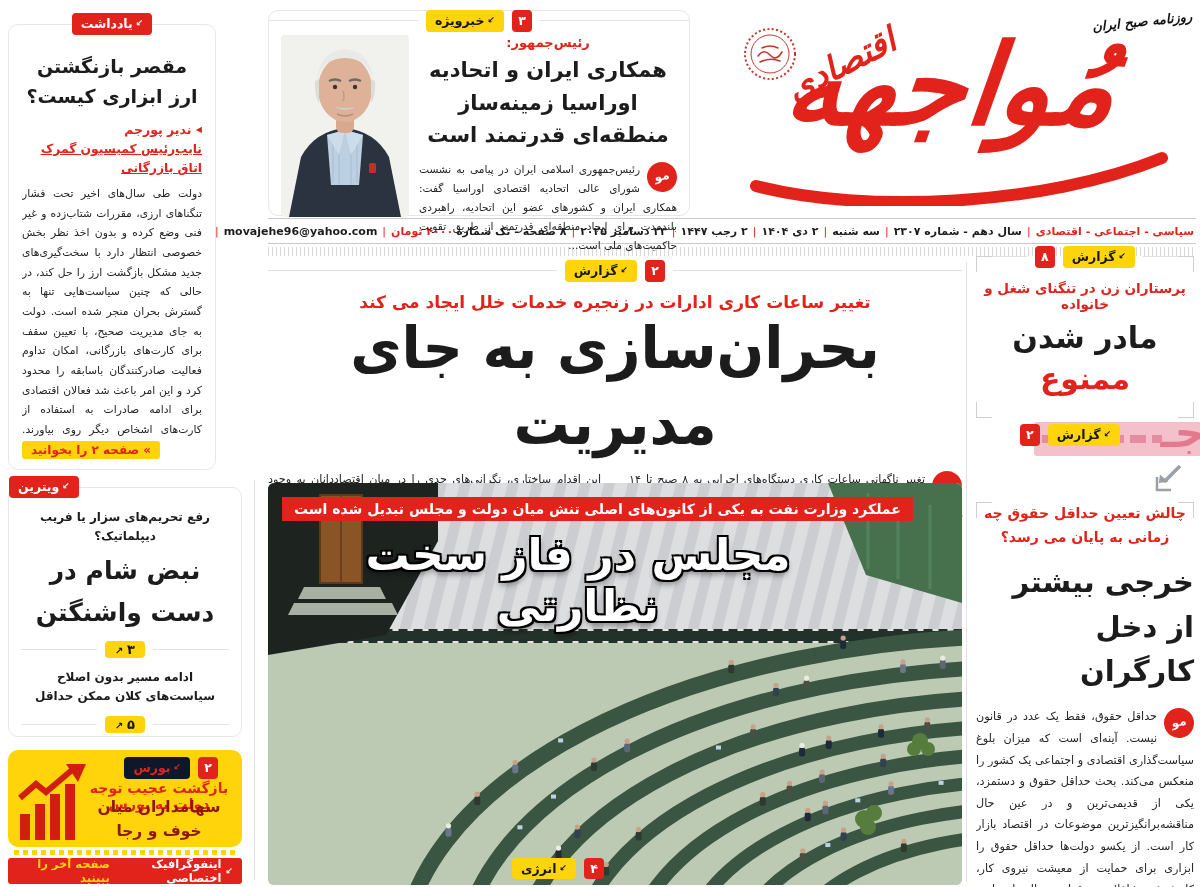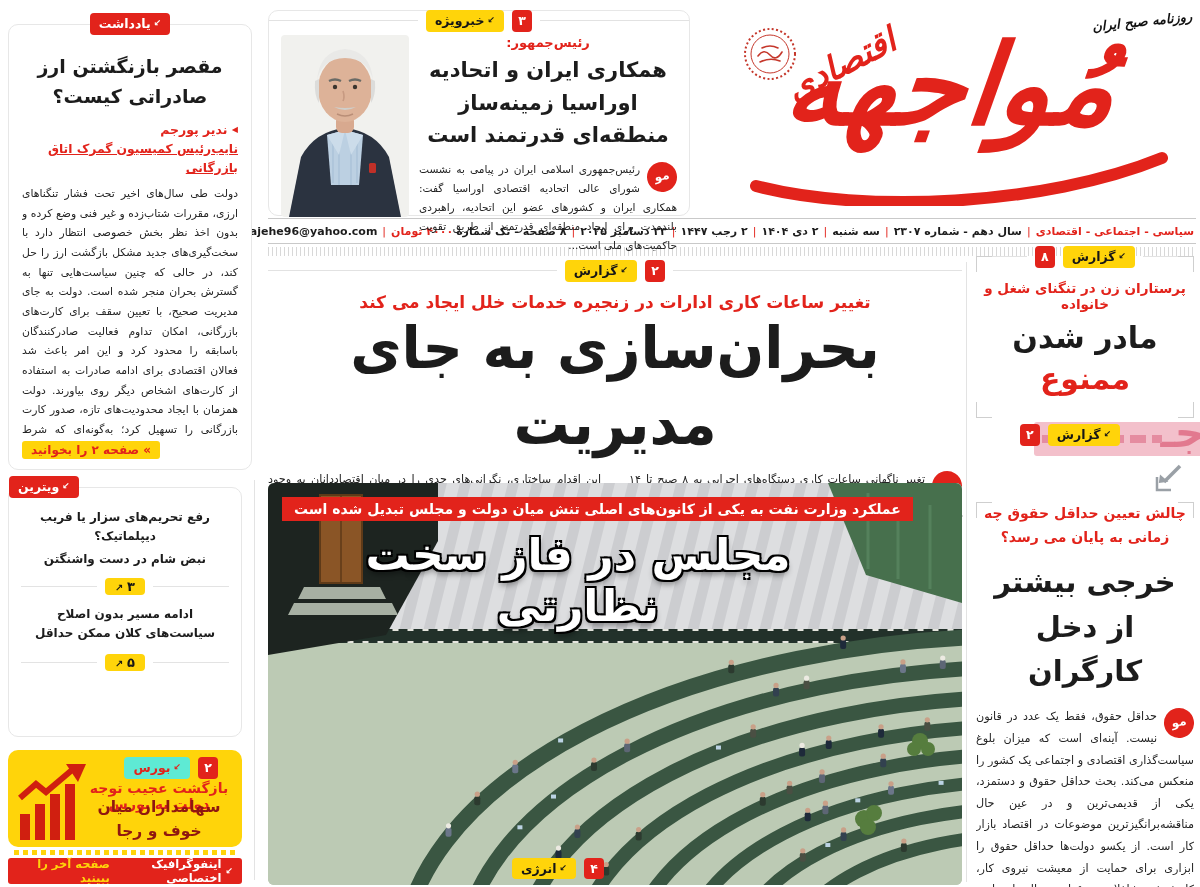--- a/index.html
+++ b/index.html
@@ -10,21 +10,21 @@
   .abs{position:absolute;}
 
   
   .tagrow{display:flex; justify-content:center; align-items:center; gap:8px;}
   .tagrow::before,.tagrow::after{content:""; flex:1; border-top:1px solid #e2e2e2;}
   .tagrow.nolines::before,.tagrow.nolines::after{display:none; flex:0;}
   .tg{display:inline-flex; align-items:center; gap:3px; font-weight:bold; font-size:12.5px;
       padding:2px 9px; border-radius:4px; line-height:1.4; white-space:nowrap;}
   .tg.y{background:var(--yellow); color:#161616;}
   .tg.r{background:var(--red); color:#fff;}
-  .tg.w{background:#5eead4; color:var(--red);}
+  .tg.w{background:#0f172a; color:var(--red);}
   .num{display:inline-flex; align-items:center; justify-content:center; background:var(--red);
        color:#fff; font-weight:bold; font-size:12.5px; min-width:20px; padding:2px 5px;
        border-radius:4px; line-height:1.4;}
   .mk{font-size:9px; line-height:1;}
   .mk::before{content:"↙";}
 
   .kicker{color:var(--red); font-weight:bold; text-align:center;}
   .mo{float:right; width:30px; height:30px; border-radius:50%; background:var(--red); color:#fff;
       display:flex; align-items:center; justify-content:center; font-size:12px; font-weight:bold;
       margin:2px 0 2px 7px; transform:rotate(-12deg);}
@@ -96,40 +96,40 @@
   .r8 .t2{font-size:30px; font-weight:bold; text-align:center; color:var(--red); margin-top:6px;}
   .wm{position:absolute; top:166px; left:60px; width:175px; height:34px; background:var(--pink);
       overflow:hidden; border-radius:3px 0 0 3px;}
   .wm .wmglyph{position:absolute; right:4px; top:-14px; font-size:42px; font-weight:bold; color:#e2798f;}
   .wm .dashes{position:absolute; left:8px; top:13px; width:120px; height:8px;
       background:repeating-linear-gradient(90deg,#e58ca0 0 16px, transparent 16px 22px);}
   #col-right .tag2row{position:absolute; top:168px; left:0; right:30px;}
   .big-arrow{position:absolute; top:204px; right:8px;}
   .r2{position:absolute; top:246px; left:2px; right:2px; height:380px;}
   .r2 .kicker{font-size:14px; line-height:1.7;}
-  .r2 .title{font-size:29px; font-weight:bold; text-align:center; line-height:1.55; margin-top:10px;}
+  .r2 .title{font-size:29px; font-weight:bold; text-align:right; line-height:1.55; margin-top:10px;}
   .r2 .body-txt{font-size:11.2px; line-height:1.93; margin-top:12px; height:238px; overflow:hidden;}
 
   
-  #note{left:8px; top:24px; width:244px; height:446px; padding:26px 13px 12px;}
+  #note{left:8px; top:24px; width:208px; height:446px; padding:26px 13px 12px;}
   #note .tagrow{position:absolute; top:-12px; left:0; right:0;}
   #note .title{font-size:19px; font-weight:bold; text-align:center; line-height:1.6;}
   #note .byline{color:var(--red); font-weight:bold; font-size:12.5px; margin-top:10px;}
   #note .byline .tri{font-size:8px; vertical-align:2px;}
   #note .role{color:var(--red); font-weight:bold; font-size:12.3px; text-decoration:underline;
               margin-top:3px; line-height:1.6;}
   #note .body-txt{font-size:10.8px; line-height:1.82; margin-top:5px; height:258px; overflow:hidden;}
   .yref{position:absolute; left:13px; bottom:10px; background:var(--yellow); color:var(--red);
         font-size:12px; font-weight:bold; padding:2px 9px; border-radius:3px;}
   .yref::before{content:"» "; }
 
   #vitrine{left:8px; top:487px; width:234px; height:250px; padding:20px 12px 8px;}
   #vitrine .tagrow{position:absolute; top:-12px; left:0; right:0;justify-content:flex-end;}
   .vk{font-size:12px; font-weight:bold; text-align:center; line-height:1.6;}
-  .vt{font-size:12px; font-weight:bold; text-align:center; line-height:1.65; margin-top:4px;}
+  .vt{font-size:25px; font-weight:bold; text-align:center; line-height:1.65; margin-top:4px;}
   .vdiv{display:flex; align-items:center; gap:8px; margin:8px 0 10px;}
   .vdiv::before,.vdiv::after{content:""; flex:1; border-top:1px solid #e3e3e3;}
   .pbadge{background:var(--yellow); border-radius:4px; font-size:13px; font-weight:bold;
           padding:1px 10px; color:#161616;}
   .pbadge .arr::before{content:" ↗"; font-size:10px;}
 
   #bourse{left:8px; top:750px; width:234px; height:97px; background:var(--yellow);
           border-radius:10px; overflow:hidden;}
   #bourse .tagrow{position:absolute; top:7px; right:24px; left:auto;}
   #bourse .kicker{position:absolute; top:30px; right:8px; width:150px; font-size:14px;}
@@ -423,21 +423,21 @@
 
   <div class="abs vrule" style="left:254px; top:480px; height:400px;"></div>
 
   <div class="abs card" id="note">
     <div class="tagrow nolines">
       <span class="tg r">
           <i class="mk"></i>
           <b>یادداشت</b>
         </span>
     </div>
-    <div class="title">مقصر بازنگشتن ارز صادراتی کیست؟</div>
+    <div class="title">مقصر بازنگشتن ارز ابزاری کیست؟</div>
     <div class="byline"><span class="tri">◀</span> <span>ندیر پورجم</span></div>
     <div class="role">نایب‌رئیس کمیسیون گمرک اتاق بازرگانی</div>
     <div class="body-txt">دولت طی سال‌های اخیر تحت فشار تنگناهای ارزی، مقررات شتاب‌زده و غیر فنی وضع کرده و بدون اخذ نظر بخش خصوصی انتظار دارد با سخت‌گیری‌های جدید مشکل بازگشت ارز را حل کند، در حالی که چنین سیاست‌هایی تنها به گسترش بحران منجر شده است. دولت به جای مدیریت صحیح، با تعیین سقف برای کارت‌های بازرگانی، امکان تداوم فعالیت صادرکنندگان باسابقه را محدود کرد و این امر باعث شد فعالان اقتصادی برای ادامه صادرات به استفاده از کارت‌های اشخاص دیگر روی بیاورند. دولت همزمان با ایجاد محدودیت‌های تازه، صدور کارت بازرگانی را تسهیل کرد؛ به‌گونه‌ای که شرط حداقل سن به ۲۰ سال کاهش یافت، الزام داشتن محل کسب حذف شد و متقاضیان تنها با قبولی در یک آزمون امکان دریافت کارت پیدا کردند، بدون آنکه اهلیت تجاری واقعی داشته باشند. بنابراین ۵۰ درصد مقصر خود دولت است...</div>
     <div class="yref">صفحه ۲ را بخوانید</div>
   </div>
 
   <div class="abs card" id="vitrine">
     <div class="tagrow nolines">
       <span class="tg r">
           <i class="mk"></i>

